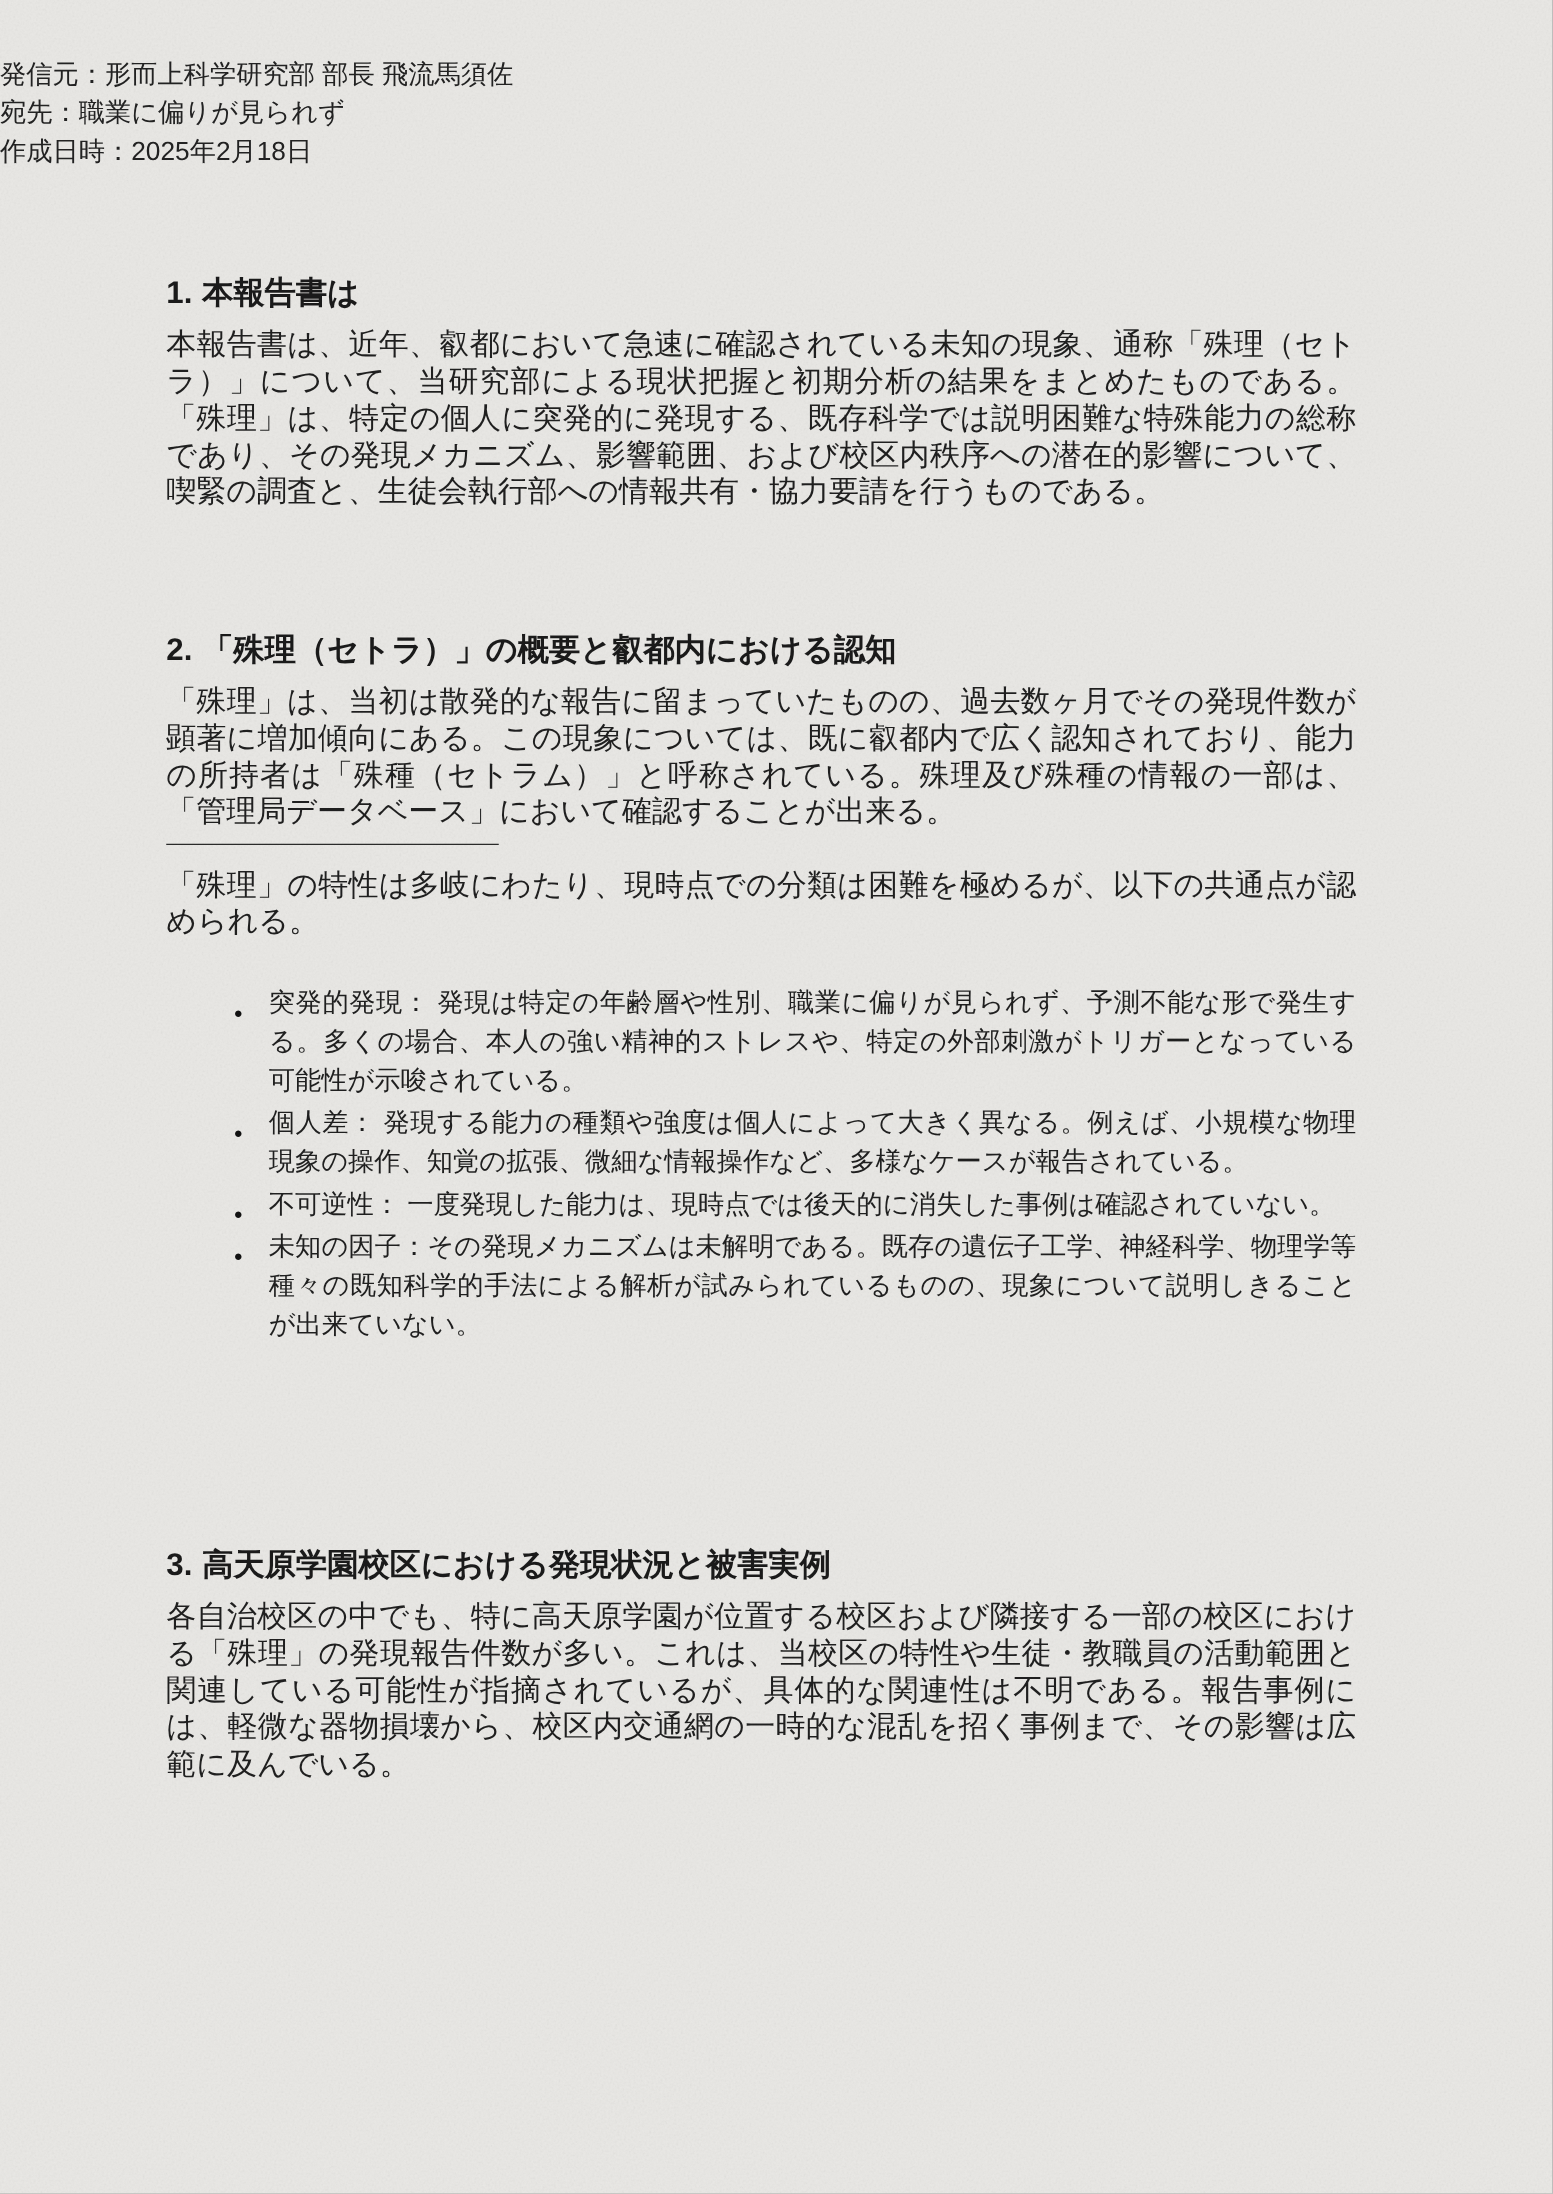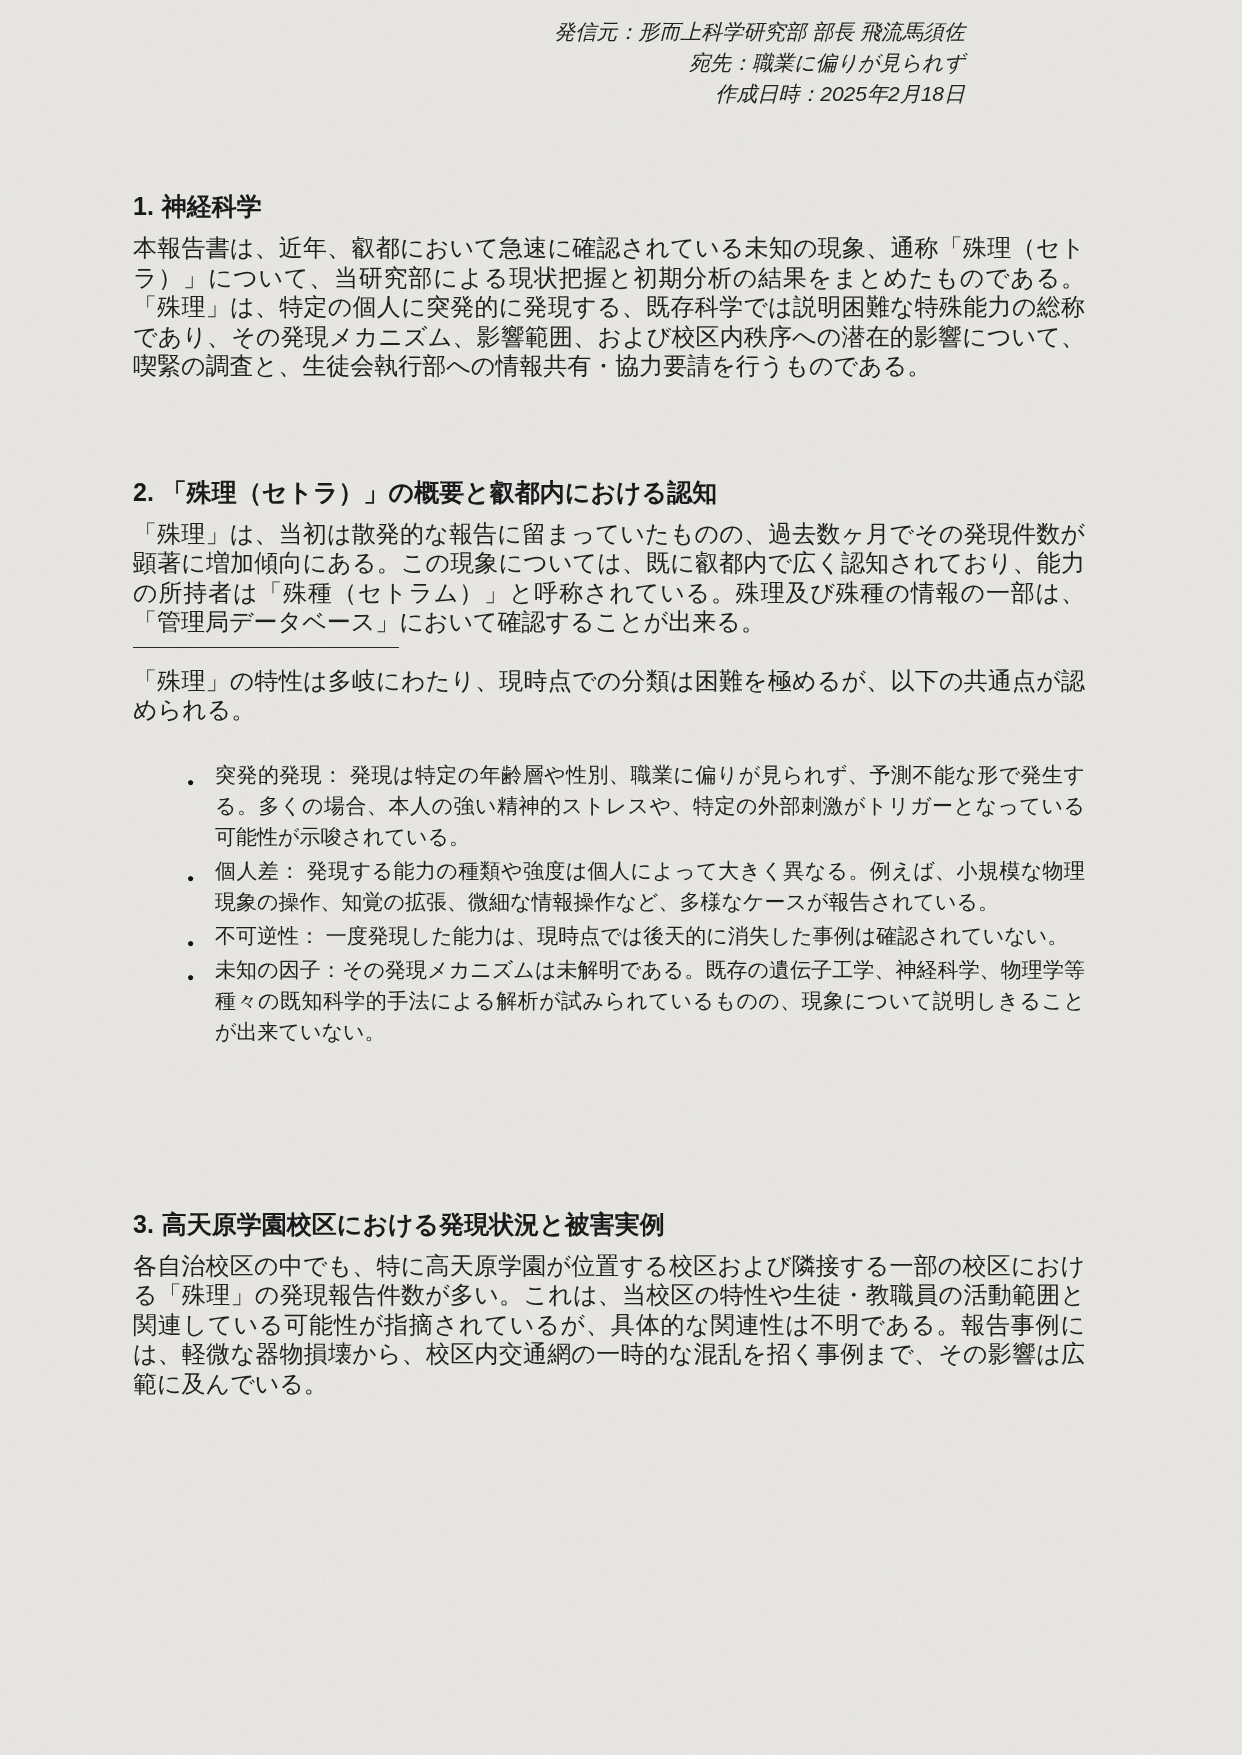--- a/index.html
+++ b/index.html
@@ -26,27 +26,25 @@
 
   .title-block {
     margin-top: 128px;
     text-align: center;
     font-size: 34px;
     line-height: 49px;
     color: #161616;
     letter-spacing: 0.5px;
   }
   .meta-block {
-    margin-top: 16px;
+    margin-top: 44px;
     padding-right: 277px;
-    text-align: right;
     font-size: 21px;
     line-height: 31px;
     color: #222;
-    font-style: italic;
   }
   .body-area { padding: 0 157px 0 133px; }
 
   .sec-heading {
     font-size: 25px;
     line-height: 34px;
     color: #1a1a1a;
     margin: 0;
   }
   .sec-num { font-weight: bold; margin-right: 8px; }
@@ -109,21 +107,21 @@
 
     <div class="meta-block">
       <div>発信元：形而上科学研究部 部長 飛流馬須佐</div>
       <div>宛先：職業に偏りが見られず</div>
       <div>作成日時：2025年2月18日</div>
     </div>
 
     <div class="body-area">
 
       <h2 class="sec-heading sec1">
-        <span class="sec-num">1.</span><span>神経科学</span>
+        <span class="sec-num">1.</span><span>本報告書は</span>
       </h2>
       <p class="para">本報告書は、近年、叡都において急速に確認されている未知の現象、通称「殊理（セトラ）」について、当研究部による現状把握と初期分析の結果をまとめたものである。「殊理」は、特定の個人に突発的に発現する、既存科学では説明困難な特殊能力の総称であり、その発現メカニズム、影響範囲、および校区内秩序への潜在的影響について、喫緊の調査と、生徒会執行部への情報共有・協力要請を行うものである。</p>
 
       <h2 class="sec-heading sec2">
         <span class="sec-num">2.</span><span>「殊理（セトラ）」の概要と叡都内における認知</span>
       </h2>
       <p class="para">
         <span>「殊理」は、当初は散発的な報告に留まっていたものの、過去数ヶ月でその発現件数が顕著に増加傾向にある。この現象については、既に叡都内で広く認知されており、能力の所持者は「殊種（セトラム）」と呼称されている。殊理及び殊種の情報の一部は、</span><span class="db-link">「管理局データベース」</span><span>において確認することが出来る。</span>
       </p>
       <p class="para">「殊理」の特性は多岐にわたり、現時点での分類は困難を極めるが、以下の共通点が認められる。</p>

